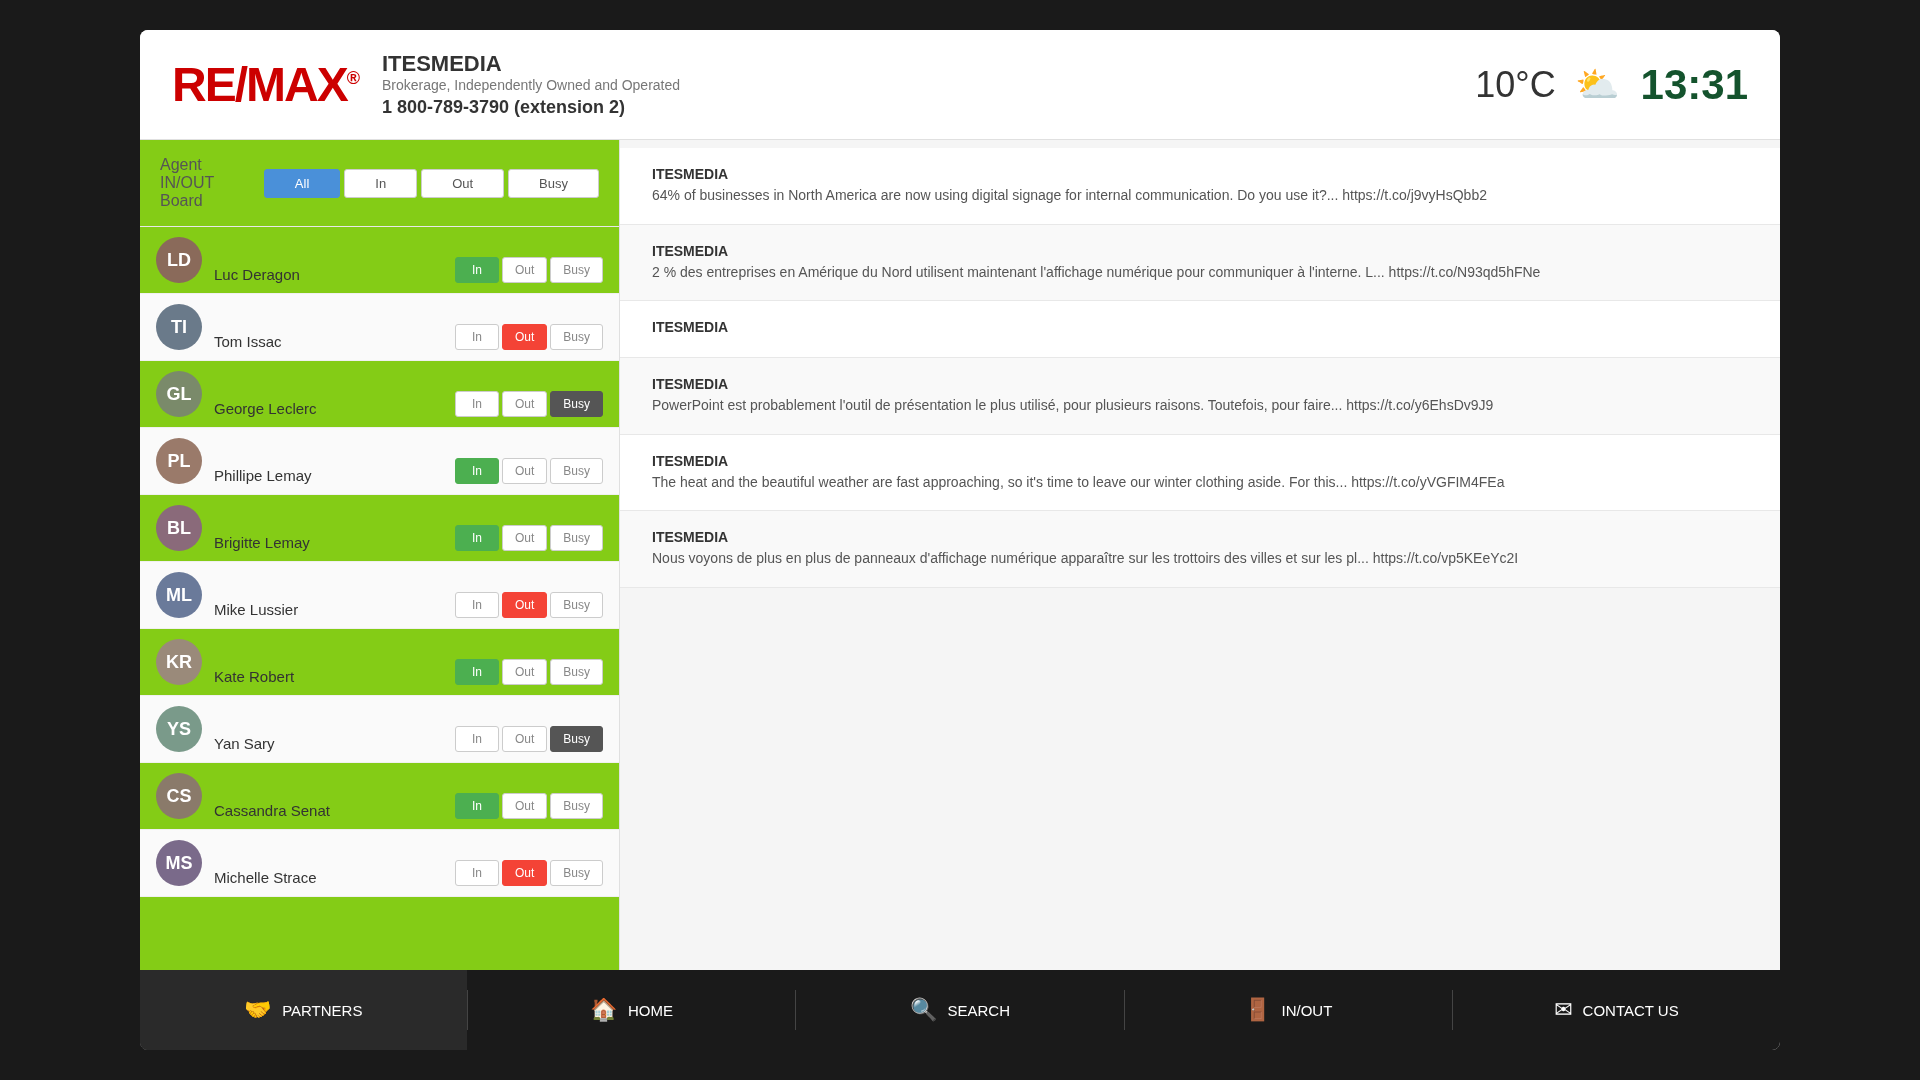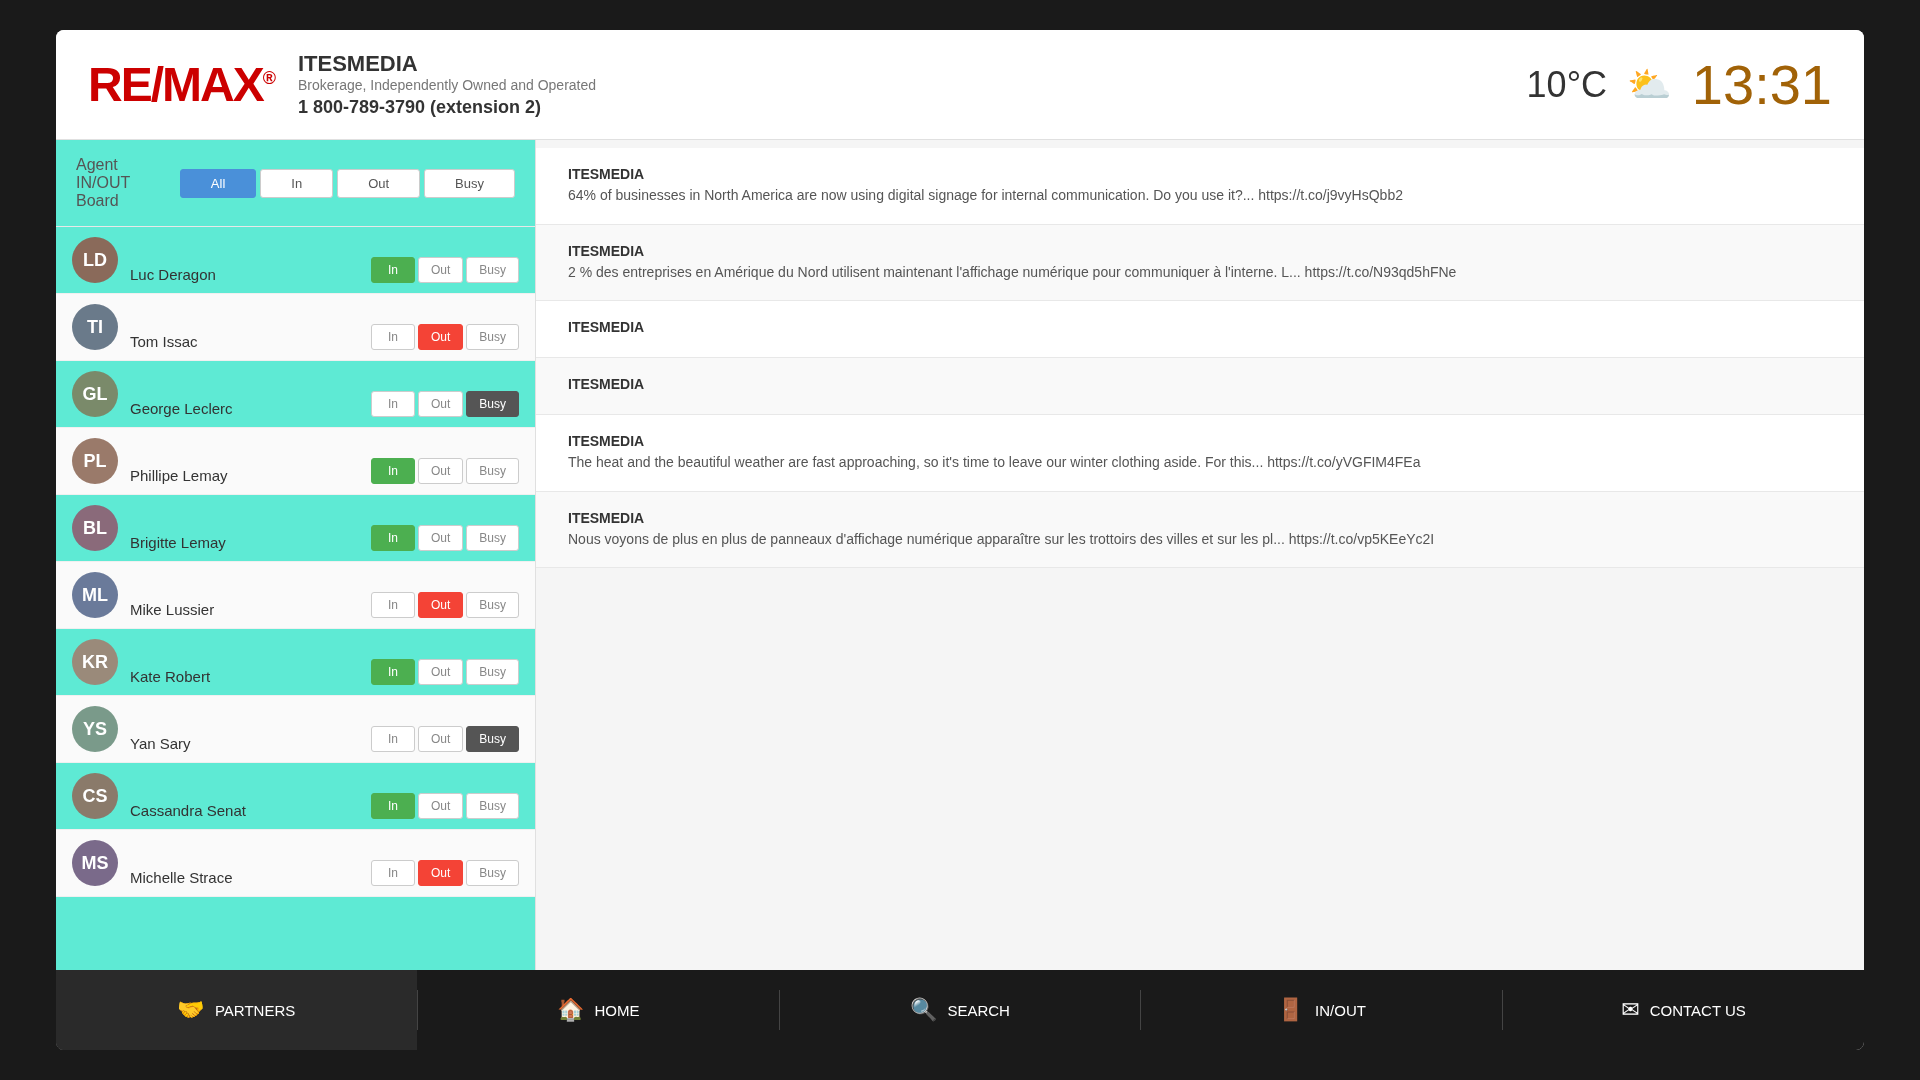--- a/index.html
+++ b/index.html
@@ -7,21 +7,21 @@
       background: #1a1a1a;
       display: flex;
       align-items: center;
       justify-content: center;
       width: 1920px;
       height: 1080px;
       font-family: Arial, sans-serif;
       overflow: hidden;
     }
     .screen {
-      width: 1808px;
+      width: 1640px;
       height: 1020px;
       background: #f0f0f0;
       border-radius: 8px;
       display: flex;
       flex-direction: column;
       overflow: hidden;
     }
     
     .header {
       background: #ffffff;
@@ -75,34 +75,34 @@
     }
     .temperature {
       font-size: 36px;
       color: #333;
       font-weight: 300;
     }
     .weather-icon {
       font-size: 36px;
     }
     .clock {
-      font-size: 56px;
-      color: #a16207;
-      font-weight: 400;
+      font-size: 42px;
+      color: #14532d;
+      font-weight: 700;
     }
     
     .main {
       display: flex;
       flex: 1;
       overflow: hidden;
     }
     
     .left-panel {
       width: 480px;
-      background: #5eead4;
+      background: #84cc16;
       border-right: 1px solid #e0e0e0;
       display: flex;
       flex-direction: column;
       flex-shrink: 0;
     }
     .board-header {
       padding: 16px 20px;
       display: flex;
       align-items: center;
       gap: 12px;
@@ -391,20 +391,21 @@
   </div>
         <div class="feed-item">
     <div class="feed-source">ITESMEDIA</div>
     <div class="feed-text">2 % des entreprises en Amérique du Nord utilisent maintenant l'affichage numérique pour communiquer à l'interne. L... https://t.co/N93qd5hFNe</div>
   </div>
         <div class="feed-item">
     <div class="feed-source">ITESMEDIA</div>
   </div>
         <div class="feed-item">
     <div class="feed-source">ITESMEDIA</div>
+    <div class="feed-text">PowerPoint est probablement l'outil de présentation le plus utilisé, pour plusieurs raisons. Toutefois, pour faire... https://t.co/y6EhsDv9J9</div>
   </div>
         <div class="feed-item">
     <div class="feed-source">ITESMEDIA</div>
     <div class="feed-text">The heat and the beautiful weather are fast approaching, so it's time to leave our winter clothing aside. For this... https://t.co/yVGFIM4FEa</div>
   </div>
         <div class="feed-item">
     <div class="feed-source">ITESMEDIA</div>
     <div class="feed-text">Nous voyons de plus en plus de panneaux d'affichage numérique apparaître sur les trottoirs des villes et sur les pl... https://t.co/vp5KEeYc2I</div>
   </div>
       </div>

